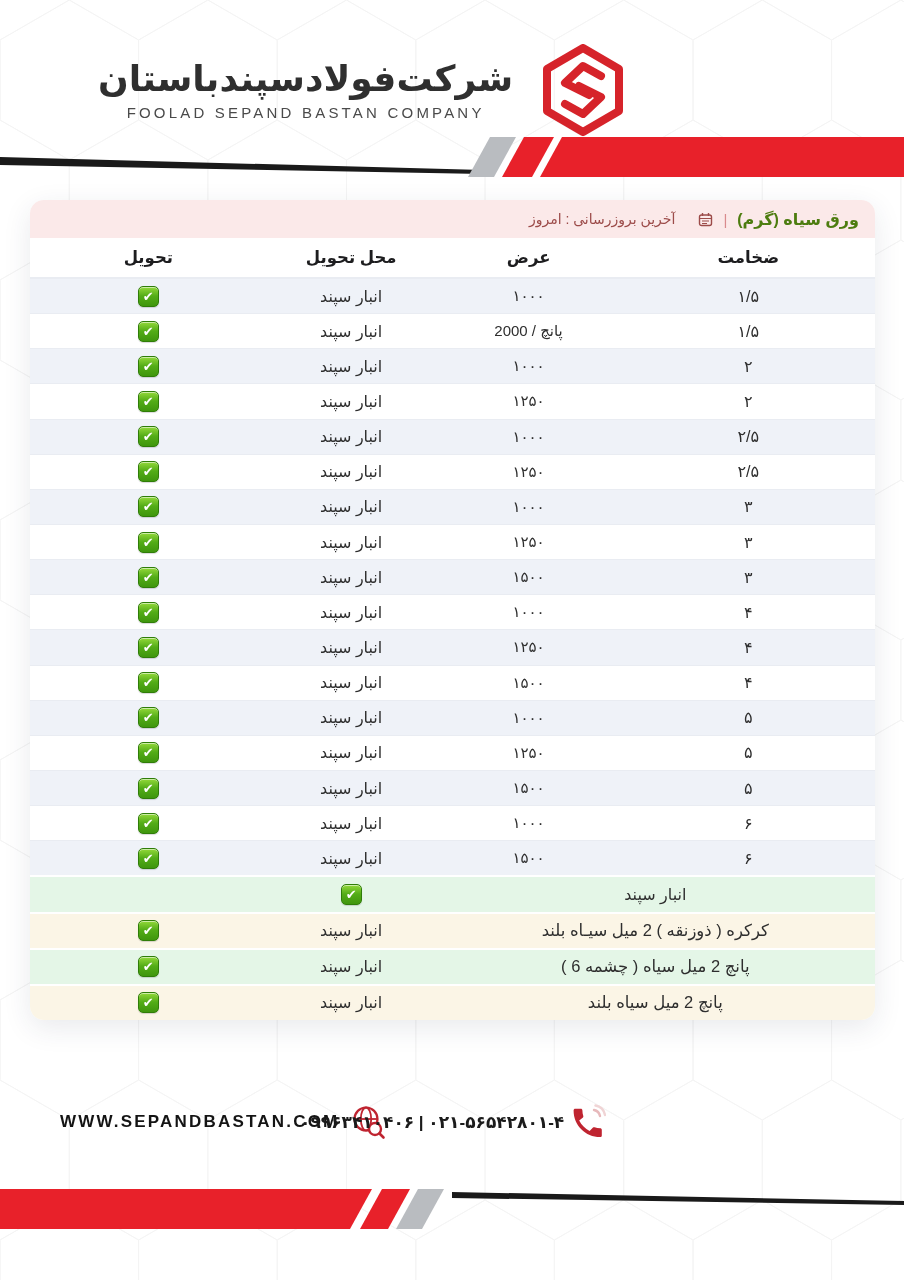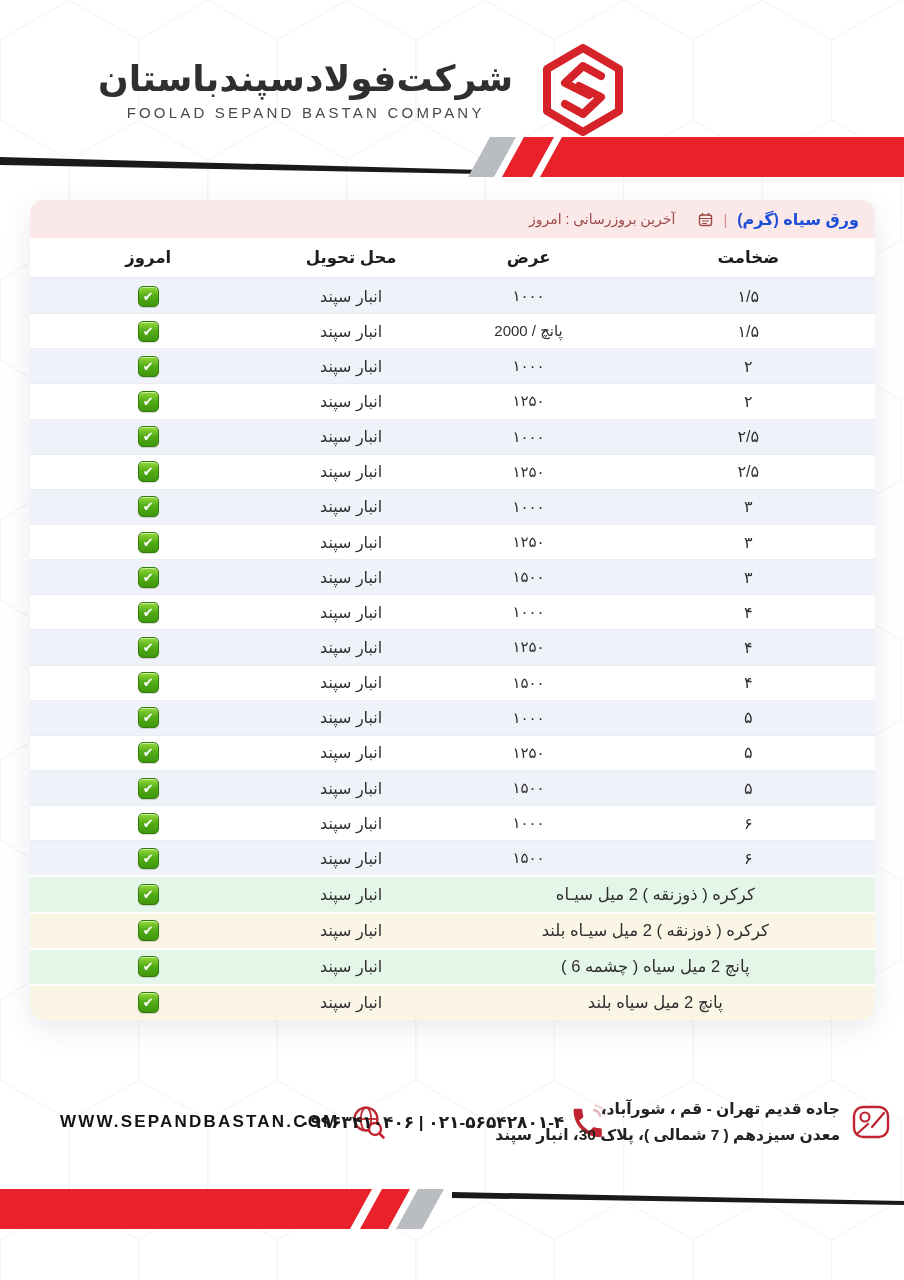--- a/index.html
+++ b/index.html
@@ -23,21 +23,21 @@
   .card {
     position:absolute; left:30px; top:200px; width:845px; height:820px; z-index:3;
     background:#fff; border-radius:14px; overflow:hidden;
     box-shadow:0 8px 28px rgba(40,50,80,.10);
     display:flex; flex-direction:column;
   }
   .title-bar {
     height:38px; flex:0 0 38px; background:#fbe9e9;
     display:flex; direction:rtl; align-items:center; gap:10px; padding:0 16px;
   }
-  .title-main { font-size:16px; font-weight:bold; color:#1d4ed8; }
+  .title-main { font-size:16px; font-weight:bold; color:#4d7c0f; }
   .title-sep { color:#d98a8d; font-size:15px; }
   .title-update { font-size:14px; color:#9c4b49; display:flex; direction:rtl; align-items:center; gap:23px; }
   .hdr-row {
     height:40px; flex:0 0 40px; background:#fff; border-bottom:1px solid #e9ecf2;
     display:grid; direction:rtl; grid-template-columns:30% 22% 20% 28%;
     align-items:center;
   }
   .hdr-cell { text-align:center; font-size:16.5px; font-weight:bold; color:#1d1d1f; }
   .tbody { flex:1; display:flex; flex-direction:column; }
   .row {
@@ -216,21 +216,21 @@
         <line x1="4" y1="9" x2="11" y2="9" stroke="#9c4b49" stroke-width="1.2"></line>
         <line x1="4" y1="11.5" x2="9" y2="11.5" stroke="#9c4b49" stroke-width="1.2"></line>
       </svg>
       <span>آخرین بروزرسانی : امروز</span>
     </span>
   </div>
   <div class="hdr-row">
     <div class="hdr-cell">ضخامت</div>
     <div class="hdr-cell">عرض</div>
     <div class="hdr-cell">محل تحویل</div>
-    <div class="hdr-cell">امروز</div>
+    <div class="hdr-cell">تحویل</div>
   </div>
   <div class="tbody">
       <div class="row r-light">
     <div class="cell c-thickness">۱/۵</div>
     <div class="cell c-width">۱۰۰۰</div>
     <div class="cell c-location">انبار سپند</div>
     <div class="cell c-avail">
       <span class="check">✔</span>
     </div>
   </div>
@@ -356,21 +356,20 @@
   </div>
       <div class="row r-light">
     <div class="cell c-thickness">۶</div>
     <div class="cell c-width">۱۵۰۰</div>
     <div class="cell c-location">انبار سپند</div>
     <div class="cell c-avail">
       <span class="check">✔</span>
     </div>
   </div>
       <div class="row item-row r-green">
-    <div class="cell c-item">کرکره ( ذوزنقه ) 2 میل سیـاه</div>
     <div class="cell c-location">انبار سپند</div>
     <div class="cell c-avail">
       <span class="check">✔</span>
     </div>
   </div>
       <div class="row item-row r-cream">
     <div class="cell c-item">کرکره ( ذوزنقه ) 2 میل سیـاه بلند</div>
     <div class="cell c-location">انبار سپند</div>
     <div class="cell c-avail">
       <span class="check">✔</span>
@@ -405,32 +404,20 @@
     </svg>
   </div>
   <div class="fgroup g-phone">
     <span class="phone-text">۰۹۹۶۳۴۱۰۴۰۶ | ۰۲۱-۵۶۵۴۲۸۰۱-۴</span>
     <svg width="38" height="38" viewBox="0 0 38 38">
       <path d="M11.2 17.6c2.2 4.4 6 8 10.4 10.4l3.4-3.4c.5-.5 1.1-.6 1.6-.3 1.7.6 3.6.9 5.6.9.9 0 1.6.7 1.6 1.6v5.6c0 .9-.7 1.6-1.6 1.6C17.4 34 5.6 22.2 5.6 7.4c0-.9.7-1.6 1.6-1.6h5.6c.9 0 1.6.7 1.6 1.6 0 1.9.3 3.8.9 5.6.2.5 0 1.1-.3 1.6l-3.8 3z" fill="#bf2430"></path>
       <path d="M26 7 q5 1 6 6" fill="none" stroke="#e7b9bb" stroke-width="2.4" stroke-linecap="round"></path>
       <path d="M27.5 2.5 q8 1.5 9.5 9.5" fill="none" stroke="#f0d4d5" stroke-width="2.4" stroke-linecap="round"></path>
     </svg>
   </div>
-  <div class="fgroup g-addr">
-    <svg width="42" height="42" viewBox="0 0 42 42">
-      <rect x="4" y="6" width="34" height="30" rx="9" fill="none" stroke="#bf2430" stroke-width="2.4"></rect>
-      <circle cx="15" cy="16" r="4.5" fill="none" stroke="#bf2430" stroke-width="2.2"></circle>
-      <line x1="8" y1="32" x2="18" y2="23" stroke="#bf2430" stroke-width="2.2" stroke-linecap="round"></line>
-      <line x1="22" y1="26" x2="34" y2="12" stroke="#bf2430" stroke-width="2.2" stroke-linecap="round"></line>
-    </svg>
-    <div class="addr-text">
-      <div>جاده قدیم تهران - قم ، شورآباد،</div>
-      <div>معدن سیزدهم ( 7 شمالی )، پلاک 30، انبار سپند</div>
-    </div>
-  </div>
 </div>
 
 <svg class="band band-bottom" width="904" height="48">
   <polygon points="0,3 372,3 350,43 0,43" fill="#e8212a"></polygon>
   <polygon points="382,3 410,3 388,43 360,43" fill="#e8212a"></polygon>
   <polygon points="418,3 444,3 422,43 396,43" fill="#b9bcc0"></polygon>
   <polygon points="452,6 904,15 904,19 452,12" fill="#1a1a1a"></polygon>
 </svg>
 
 </body></html>

